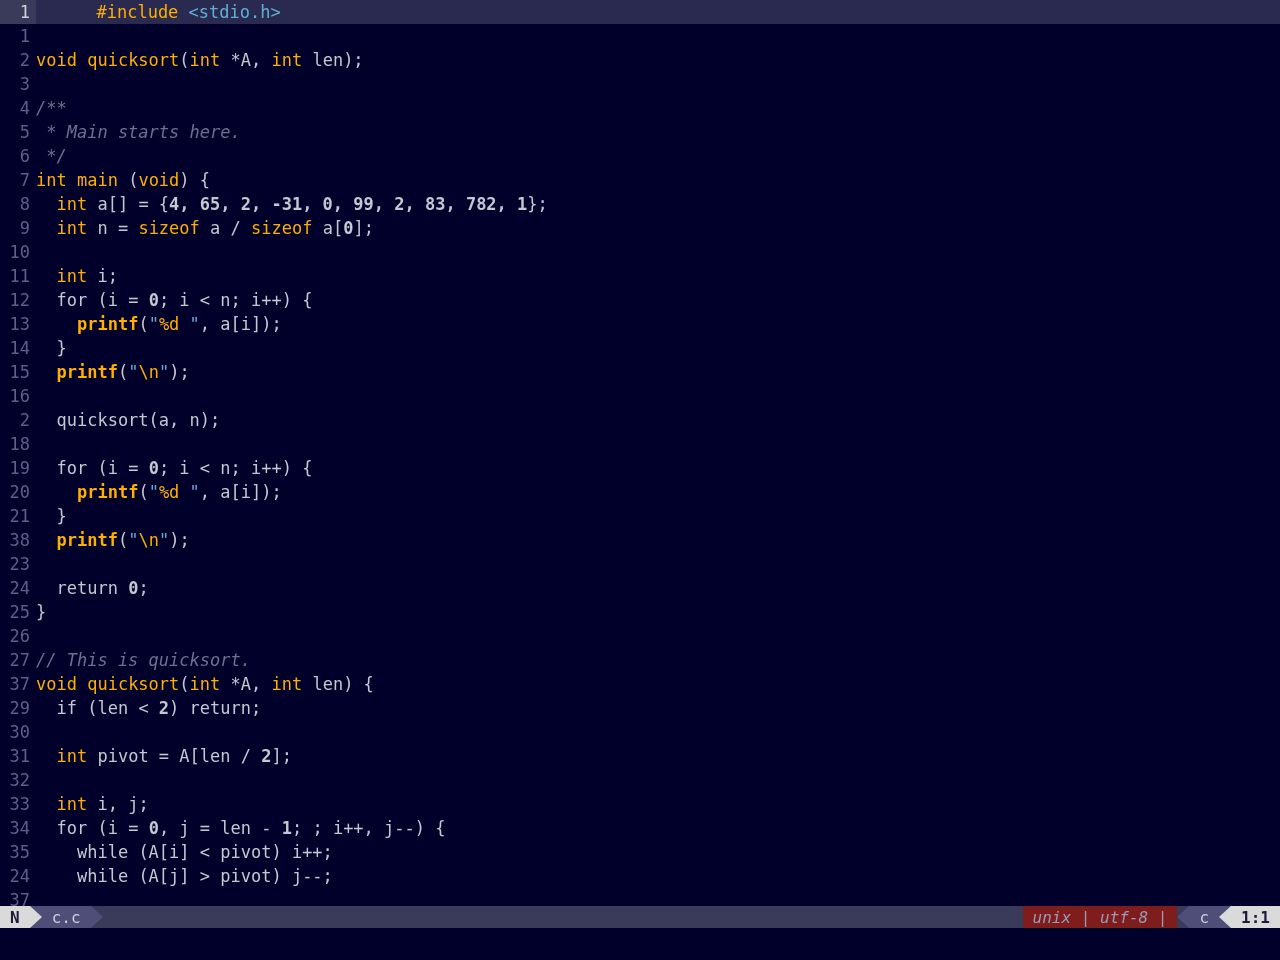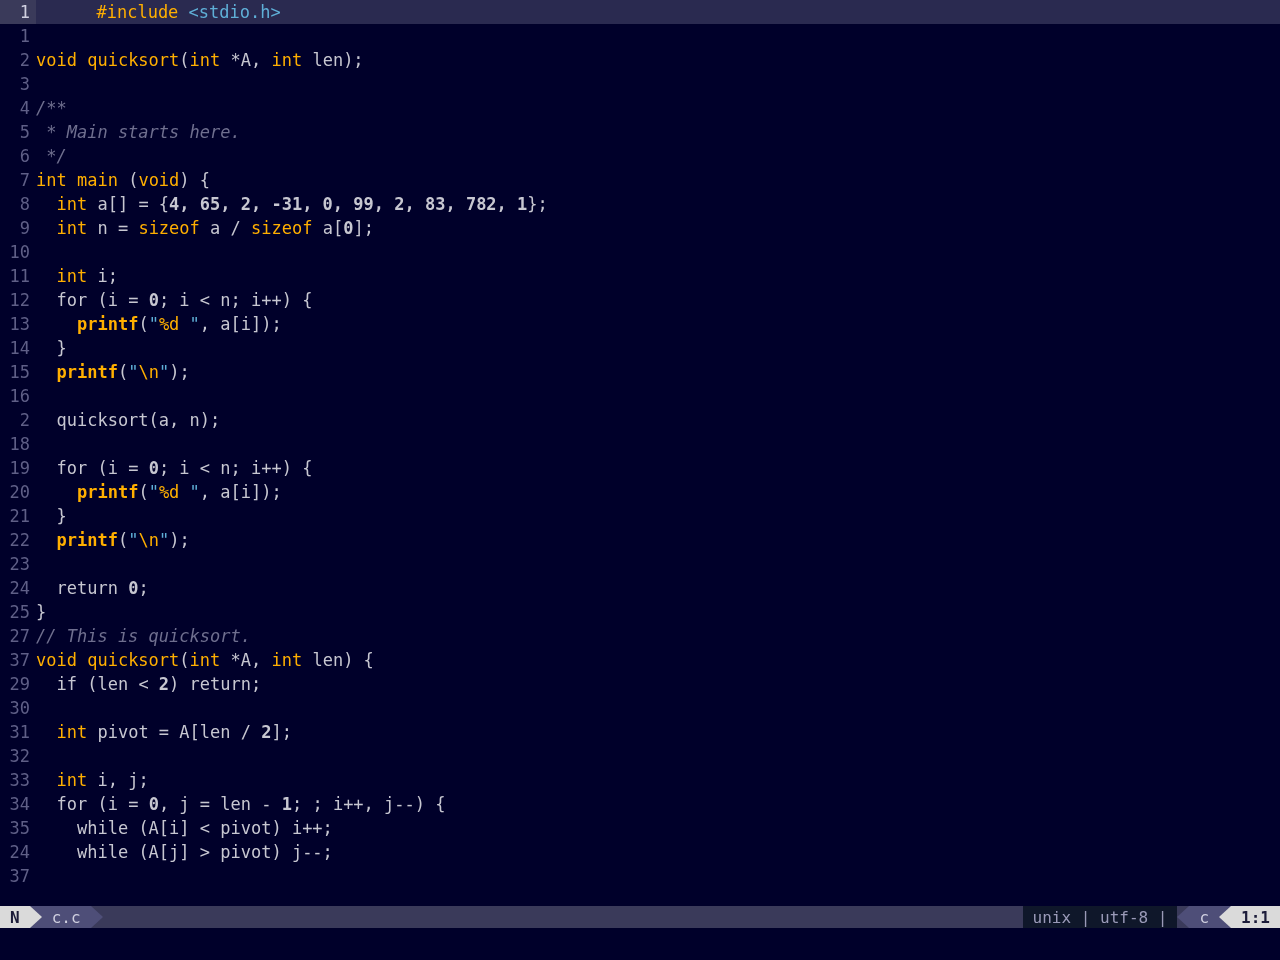--- a/index.html
+++ b/index.html
@@ -93,22 +93,23 @@
   }
   .arrow-right {
     width: 0; height: 0;
     border-top: 11px solid transparent;
     border-bottom: 11px solid transparent;
   }
   .arrow-mode   { border-left: 12px solid #dadada; background:#4e4e78;}
   .arrow-file   { border-left: 12px solid #4e4e78; }
   .spacer { flex: 1; }
   .seg-info {
-    background: #0f172a;
+    background: #7f1d1d;
     color: #9a9ab8;
+    font-style: italic;
   }
   .arrow-left {
     width: 0; height: 0;
     border-top: 11px solid transparent;
     border-bottom: 11px solid transparent;
   }
   .arrow-info { border-right: 12px solid #4e4e78; }
   .seg-ft {
     background: #4e4e78;
     color: #d0d0e0;
@@ -168,28 +169,29 @@
     <div class="line"><div class="gutter">2</div><div class="code">  quicksort(a, n);</div></div>
 
     <div class="line"><div class="gutter">18</div><div class="code"></div></div>
 
     <div class="line"><div class="gutter">19</div><div class="code"><span>  </span><span class="kw">for </span><span>(i = </span><span class="num">0</span><span>; i &lt; n; i++) {</span></div></div>
 
     <div class="line"><div class="gutter">20</div><div class="code"><span>    </span><span class="call">printf</span><span>(</span><span class="str">"</span><span class="esc">%d </span><span class="str">"</span><span>, a[i]);</span></div></div>
 
     <div class="line"><div class="gutter">21</div><div class="code">  }</div></div>
 
-    <div class="line"><div class="gutter">22</div><div class="code"><span>  </span><span class="call">printf</span><span>(</span><span class="str">"</span><span class="esc">\n</span><span class="str">"</span><span>);</span></div></div>
+    <div class="line"><div class="gutter">38</div><div class="code"><span>  </span><span class="call">printf</span><span>(</span><span class="str">"</span><span class="esc">\n</span><span class="str">"</span><span>);</span></div></div>
 
     <div class="line"><div class="gutter">23</div><div class="code"></div></div>
 
     <div class="line"><div class="gutter">24</div><div class="code"><span>  </span><span class="kw">return </span><span class="num">0</span><span>;</span></div></div>
 
     <div class="line"><div class="gutter">25</div><div class="code">}</div></div>
 
+    <div class="line"><div class="gutter">26</div><div class="code"></div></div>
 
     <div class="line"><div class="gutter">27</div><div class="code cmt">// This is quicksort.</div></div>
 
     <div class="line"><div class="gutter">37</div><div class="code"><span class="type">void </span><span class="fn">quicksort</span><span>(</span><span class="type">int </span><span>*A, </span><span class="type">int </span><span>len) {</span></div></div>
 
     <div class="line"><div class="gutter">29</div><div class="code"><span>  </span><span class="kw">if </span><span>(len &lt; </span><span class="num">2</span><span>) </span><span class="kw">return</span><span>;</span></div></div>
 
     <div class="line"><div class="gutter">30</div><div class="code"></div></div>
 
     <div class="line"><div class="gutter">31</div><div class="code"><span>  </span><span class="type">int </span><span>pivot = A[len / </span><span class="num">2</span><span>];</span></div></div>

